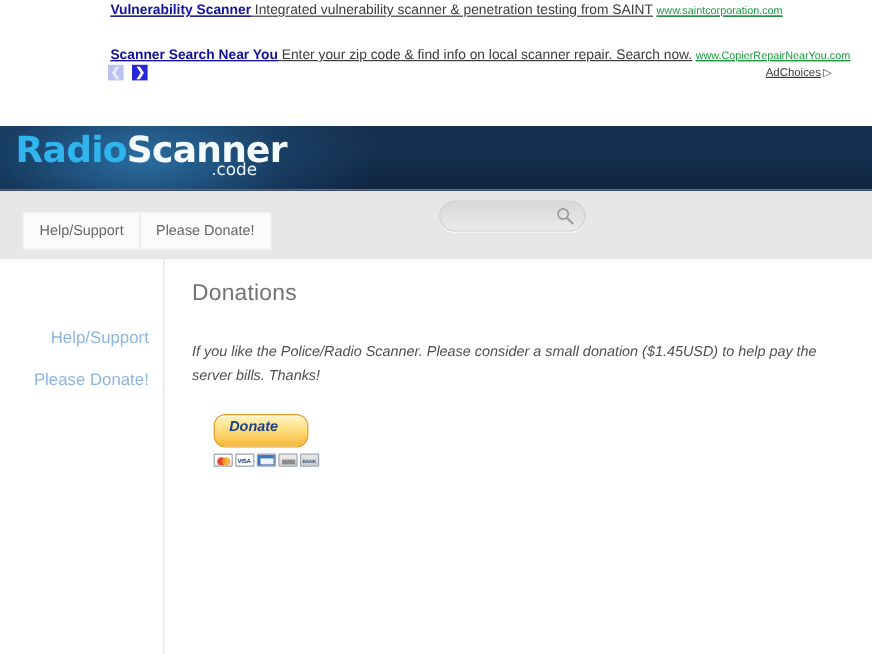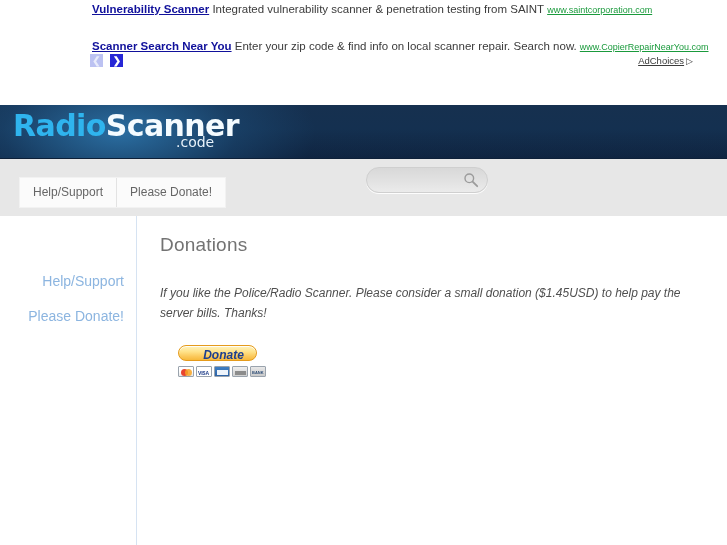--- a/index.html
+++ b/index.html
@@ -15,20 +15,21 @@
   .ad-block{
     position:absolute;left:0;top:0;width:727px;height:105px;
     background:#ffffff;
   }
   .ad-row{
     position:absolute;left:92px;
     white-space:nowrap;
     font-size:11.5px;
     color:#3c3c3c;
     line-height:12px;
+    text-decoration:underline;
   }
   .ad-row.r1{top:3px;}
   .ad-row.r2{top:21px;}
   .ad-row.r3{top:40px;}
   .ad-title{
     color:#11119b;
     font-weight:bold;
     text-decoration:underline;
     font-size:11.5px;
   }
@@ -174,26 +175,26 @@
     max-width:532px;
     font-style:italic;
   }
 
   
   .donate-wrap{
     position:absolute;left:18px;top:129px;
     width:100px;
   }
   .donate-btn{
-    width:79px;height:16px;
+    width:79px;height:28px;
     box-sizing:border-box;
     border:1px solid #e59b1c;
     border-radius:10px;
     background:linear-gradient(180deg,#fff3bf 0%,#ffe38a 40%,#fbc85a 75%,#f6b93c 100%);
-    text-align:center;
+    text-align:left;
     cursor:pointer;
     box-shadow:inset 0 1px 0 rgba(255,255,255,0.85);
     padding-left:12px;
   }
   .donate-btn span{
     display:block;
     line-height:18px;
     font-size:12px;font-weight:bold;font-style:italic;
     color:#1b3f8f;
     font-family:"Liberation Sans", sans-serif;

